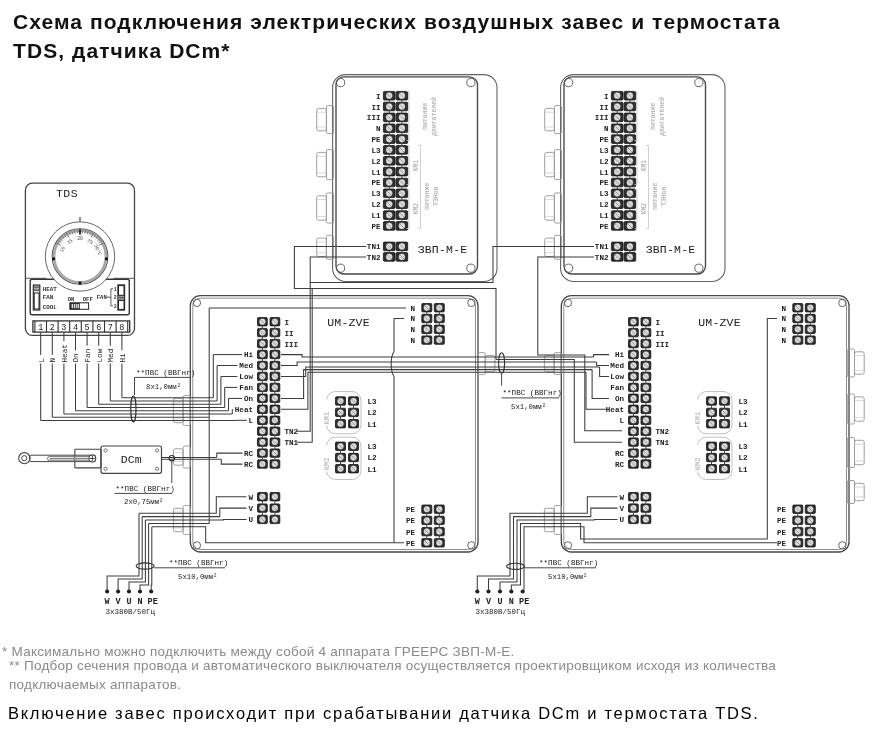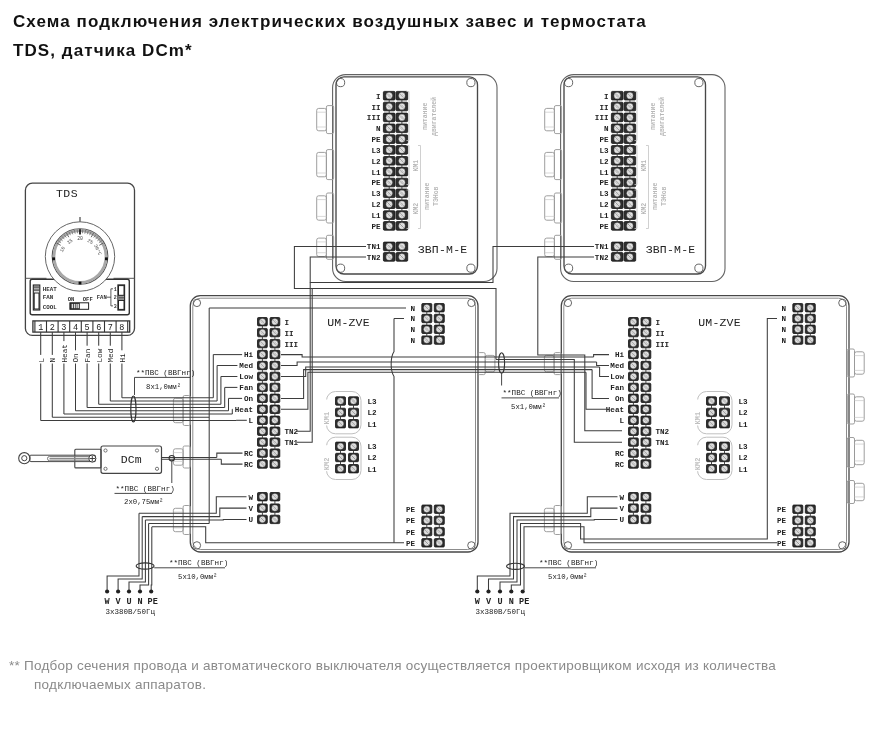--- a/index.html
+++ b/index.html
@@ -1,17 +1,17 @@
 <!DOCTYPE html>
 <html><head>
 <meta charset="utf-8">
 <style>
 html,body{margin:0;padding:0;background:#fff;width:876px;height:741px;overflow:hidden}
 #page{position:relative;width:876px;height:741px;font-family:"Liberation Sans",sans-serif}
-.title{position:absolute;left:13px;top:7px;font-size:17px;font-weight:bold;color:#111;line-height:29px;letter-spacing:1.08px}
+.title{position:absolute;left:13px;top:7px;font-size:21px;font-weight:bold;color:#111;line-height:29px;letter-spacing:1.08px}
 .fn{position:absolute;color:#8a8a8a;font-size:13.5px;letter-spacing:0.25px;line-height:18.5px}
 .big{position:absolute;left:8px;top:704px;font-size:16.5px;color:#000;letter-spacing:1.72px}
 svg{position:absolute;left:0;top:0}
 </style>
 </head>
 <body>
 <div id="page">
 
 <div class="title">Схема подключения электрических воздушных завес и термостата<br>TDS, датчика DCm*</div>
 
@@ -1725,16 +1725,18 @@
 <ellipse cx="501.6" cy="363.0" rx="3.0" ry="10.3" fill="none" stroke="#333" stroke-width="1.1"></ellipse>
 
 <g>
 <line x1="501.6" y1="373.2" x2="501.6" y2="385.5" stroke="#333" stroke-width="0.9"></line>
 <text x="502.5" y="395.3" font-family="Liberation Mono, monospace" font-size="7.6" font-weight="normal" fill="#222">**ПВС (ВВГнг)</text>
 <line x1="501.5" y1="397.9" x2="559.0" y2="397.9" stroke="#333" stroke-width="0.9"></line>
 <text x="511.0" y="409.4" font-family="Liberation Mono, monospace" font-size="7.3" font-weight="normal" fill="#222">5x1,0мм²</text>
 </g>
 </svg>
 
-
-<div class="fn" style="left:9px;top:657px">** Подбор сечения провода и автоматического выключателя осуществляется проектировщиком исходя из количества<br><span style="margin-left:25px">подключаемых аппаратов.</span></div>
-
+<div class="fn" style="left:2px;top:643px">* Максимально можно подключить между собой 4 аппарата ГРЕЕРС ЗВП-М-Е.</div>
+
+<div class="fn" style="left:9px;top:657px">** Подбор сечения провода и автоматического выключателя осуществляется проектировщиком исходя из количества<br><span style="margin-left:0">подключаемых аппаратов.</span></div>
+
+<div class="big">Включение завес происходит при срабатывании датчика DCm и термостата TDS.</div>
 </div>
 
 </body></html>

